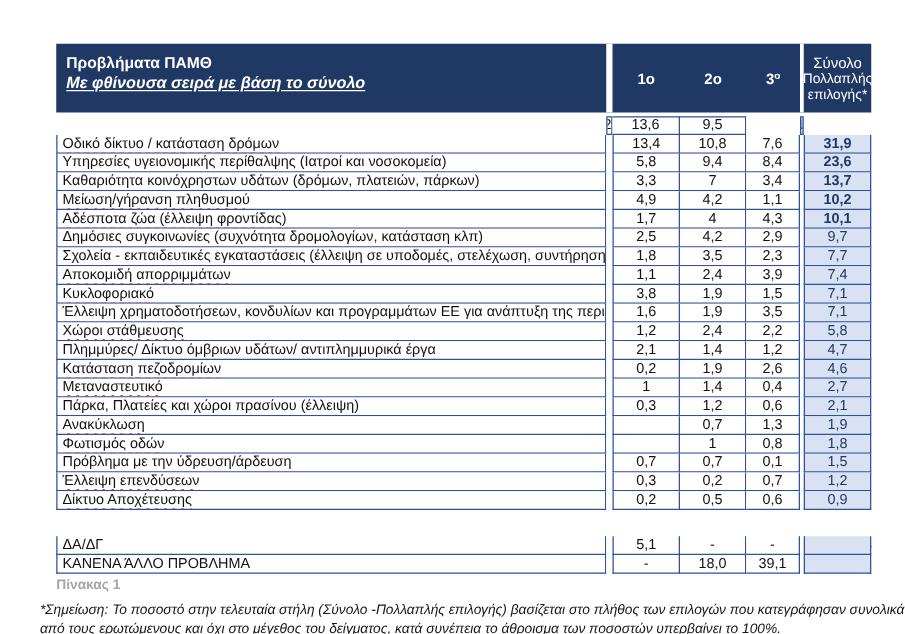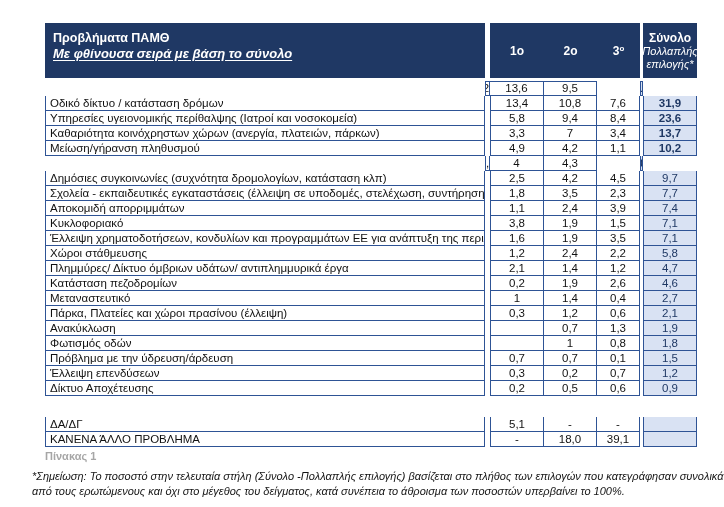--- a/index.html
+++ b/index.html
@@ -9,43 +9,43 @@
     --caption:#a6a6a6;
     --sq:#d23a2b;
   }
   *{margin:0;padding:0;box-sizing:border-box;}
   html,body{background:#ffffff;}
   body{
     width:724px;height:507px;overflow:hidden;
     font-family:"Liberation Sans","DejaVu Sans",sans-serif;
     color:#111;
   }
-  .page{width:724px;height:407px;padding:23px 27px 0 45px;}
+  .page{width:724px;height:407px;padding:35px 27px 0 45px;}
   .tbl{width:652px;}
 
   
   .thead{
     display:grid;
     grid-template-columns:1fr 5px 54px 53px 43px 3px 54px;
     background:var(--navy);
     color:#fff;
     height:55px;
     margin-bottom:3px;
   }
   .th-label{padding:7px 0 0 8px;}
   .t1{font-weight:bold;font-size:12.5px;line-height:16px;}
   .t2{font-weight:bold;font-style:italic;font-size:13px;line-height:16px;
       text-decoration:underline;text-underline-offset:2px;}
   .th.c{display:flex;align-items:center;justify-content:center;
         font-weight:bold;font-size:12px;text-align:right;}
   .th.c sup{font-size:8px;line-height:8px;margin-top:-4px;}
   .th-total{display:flex;flex-direction:column;align-items:center;justify-content:center;
             text-align:center;overflow:visible;}
-  .tt1{font-weight:bold;font-size:12px;line-height:14px;white-space:nowrap;}
-  .tt2{font-style:italic;font-size:11px;line-height:12.5px;width:62px;}
+  .tt1{font-weight:normal;font-size:12px;line-height:14px;white-space:nowrap;}
+  .tt2{font-size:11px;line-height:12.5px;width:62px;}
 
   
   .trow{
     display:grid;
     grid-template-columns:1fr 5px 54px 53px 43px 3px 54px;
     height:15px;
   }
   .trow.tall{height:21px;}
   .cell{
     font-size:11.5px;line-height:13px;
@@ -126,56 +126,59 @@
           </div>
           <div class="gut"></div>
           <div class="cell val vfirst">5,8</div>
           <div class="cell val">9,4</div>
           <div class="cell val">8,4</div>
           <div class="gut"></div>
           <div class="cell tot b">23,6</div>
         </div>
         <div class="trow">
           <div class="cell lbl">
-            <span class="">Καθαριότητα κοινόχρηστων χώρων (ανεργία, πλατειών, πάρκων)</span>
+            <span class="">Καθαριότητα κοινόχρηστων υδάτων (δρόμων, πλατειών, πάρκων)</span>
           </div>
           <div class="gut"></div>
           <div class="cell val vfirst">3,3</div>
           <div class="cell val">7</div>
           <div class="cell val">3,4</div>
           <div class="gut"></div>
           <div class="cell tot b">13,7</div>
         </div>
         <div class="trow">
           <div class="cell lbl">
             <span class="sq">Μείωση/γήρανση πληθυσμού</span>
           </div>
           <div class="gut"></div>
           <div class="cell val vfirst">4,9</div>
           <div class="cell val">4,2</div>
           <div class="cell val">1,1</div>
           <div class="gut"></div>
           <div class="cell tot b">10,2</div>
         </div>
         <div class="trow">
+          <div class="cell lbl">
+            <span class="sq">Αδέσποτα ζώα (έλλειψη φροντίδας)</span>
+          </div>
           <div class="gut"></div>
           <div class="cell val vfirst">1,7</div>
           <div class="cell val">4</div>
           <div class="cell val">4,3</div>
           <div class="gut"></div>
           <div class="cell tot b">10,1</div>
         </div>
         <div class="trow">
           <div class="cell lbl">
             <span class="">Δημόσιες συγκοινωνίες (συχνότητα δρομολογίων, κατάσταση κλπ)</span>
           </div>
           <div class="gut"></div>
           <div class="cell val vfirst">2,5</div>
           <div class="cell val">4,2</div>
-          <div class="cell val">4,5</div>
+          <div class="cell val">2,9</div>
           <div class="gut"></div>
           <div class="cell tot">9,7</div>
         </div>
         <div class="trow">
           <div class="cell lbl">
             <span class="">Σχολεία - εκπαιδευτικές εγκαταστάσεις (έλλειψη σε υποδομές, στελέχωση, συντήρηση)</span>
           </div>
           <div class="gut"></div>
           <div class="cell val vfirst">1,8</div>
           <div class="cell val">3,5</div>

